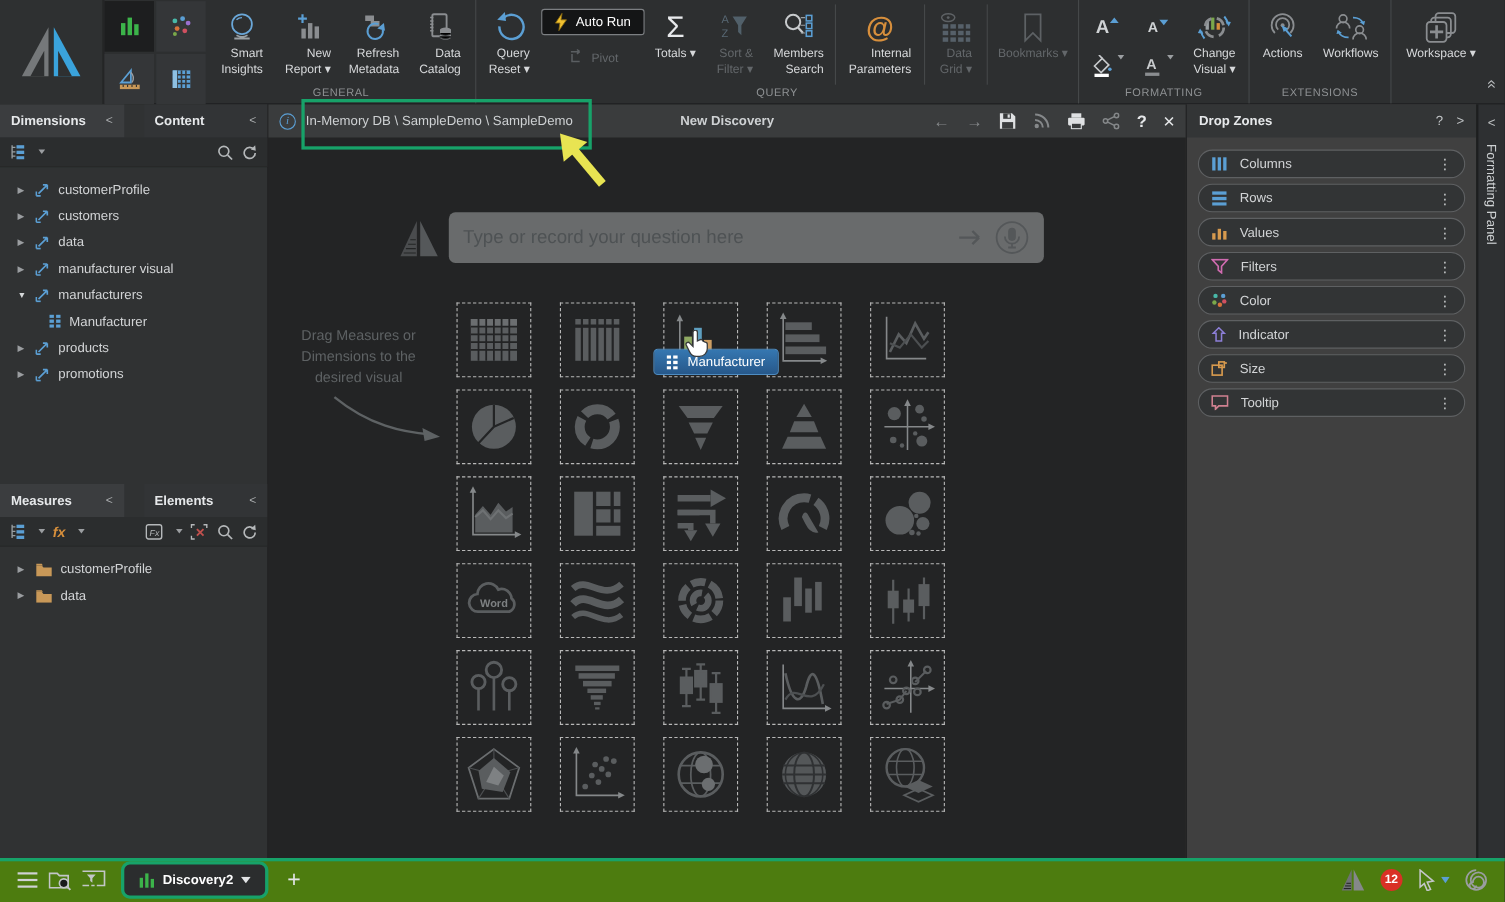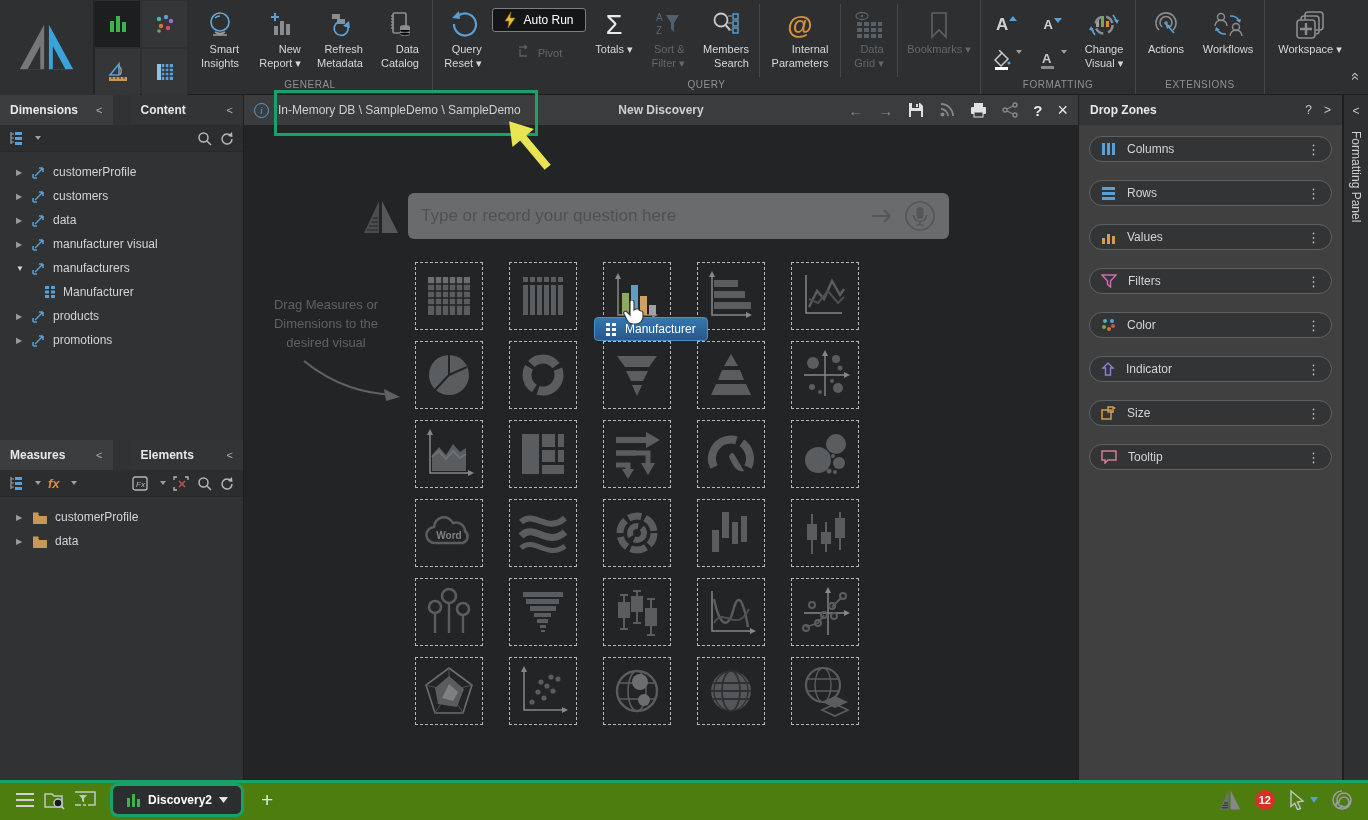--- a/index.html
+++ b/index.html
@@ -55,31 +55,31 @@
 .iinfo{width:15px;height:15px;border-radius:50%;border:1px solid #5b9fd4;color:#5b9fd4;font-size:10px;font-style:italic;font-family:"Liberation Serif",serif;display:flex;align-items:center;justify-content:center}
 .dtitle{position:absolute;left:50%;transform:translateX(-50%);color:#ced1d3;font-size:12px;font-weight:bold}
 .tbicons{margin-left:auto;display:flex;align-items:center;gap:15px;color:#85888a;font-size:15px}
 .tbicons .w{color:#e6e8ea}
 .qbar{position:absolute;left:164px;top:98px;width:541px;height:46px;background:#696b6c;border-radius:6px;display:flex;align-items:center;padding:0 13px;gap:10px}
 .qbar input{flex:1;background:transparent;border:none;outline:none;font-size:17px;color:#3e4244;font-family:"Liberation Sans",sans-serif}
 .qbar input::placeholder{color:#4e5254}
 .qmark{position:absolute;left:118px;top:102px}
 .hint{position:absolute;left:0;top:201px;width:164px;text-align:center;color:#5e6264;font-size:13px;line-height:1.45;white-space:pre-line}
 .hintarrow{position:absolute;left:52px;top:262px}
-.gallery{position:absolute;left:171px;top:167px;display:grid;grid-template-columns:repeat(5,68px);column-gap:26px;row-gap:11px}
+.gallery{position:absolute;left:171px;top:180px;display:grid;grid-template-columns:repeat(5,68px);column-gap:26px;row-gap:11px}
 .cell{width:68px;height:68px;border:1px dashed #b8b8b8;display:flex;align-items:center;justify-content:center;cursor:pointer}
 .wordtxt{fill:#7e8183;font-size:10px;font-weight:bold;font-family:"Liberation Sans",sans-serif}
 .chip{position:absolute;left:350px;top:222px;height:24px;display:flex;align-items:center;gap:8px;padding:0 11px;background:linear-gradient(#3577b1,#27588a);border:1px solid #4e8cc2;border-radius:4px;color:#fff;font-size:12px;z-index:6}
 .handcur{position:absolute;left:378px;top:205px;z-index:7}
 
 .right{position:absolute;left:1078px;top:95px;width:264px;height:685px;background:#404040;border-left:1px solid #202122}
 .rhdr{height:30px;background:#333536;display:flex;align-items:center;padding:0 11px;font-weight:bold;font-size:12px;color:#e6e8ea}
 .rhdr .ric{margin-left:auto;display:flex;gap:12px;color:#c3c6c8;font-weight:normal;font-size:12px}
 .zones{padding:11px 10px}
-.zone{height:26px;border:1px solid #5e6062;border-radius:13px;background:#323435;display:flex;align-items:center;padding:0 11px;margin-bottom:18px;cursor:pointer}
+.zone{height:26px;border:1px solid #5e6062;border-radius:13px;background:#323435;display:flex;align-items:center;padding:0 11px;margin-bottom:5px;cursor:pointer}
 .zone .zl{margin-left:11px;font-size:12px;color:#d2d4d6}
 .zone .dots{margin-left:auto;color:#c9cccd;font-size:13px;letter-spacing:0}
 .fstrip{position:absolute;left:1342px;top:95px;width:26px;height:685px;background:#2e3032;border-left:2px solid #1d1e1f;display:flex;flex-direction:column;align-items:center;padding-top:9px}
 .fstrip .vtxt{writing-mode:vertical-rl;font-size:12px;color:#ced1d3;margin-top:13px}
 
 .bottom{position:absolute;left:0;top:780px;width:1368px;height:40px;background:#4d7c0f;display:flex;align-items:center;padding:0 10px}
 .bottom::before{content:"";position:absolute;left:0;top:0;width:100%;height:3px;background:#17a269}
 .bicon{display:flex;align-items:center;justify-content:center;width:30px;height:30px;cursor:pointer}
 .ham{display:flex;flex-direction:column;gap:4px}
 .ham i{width:18px;height:2px;background:#cfd2d4;display:block}

